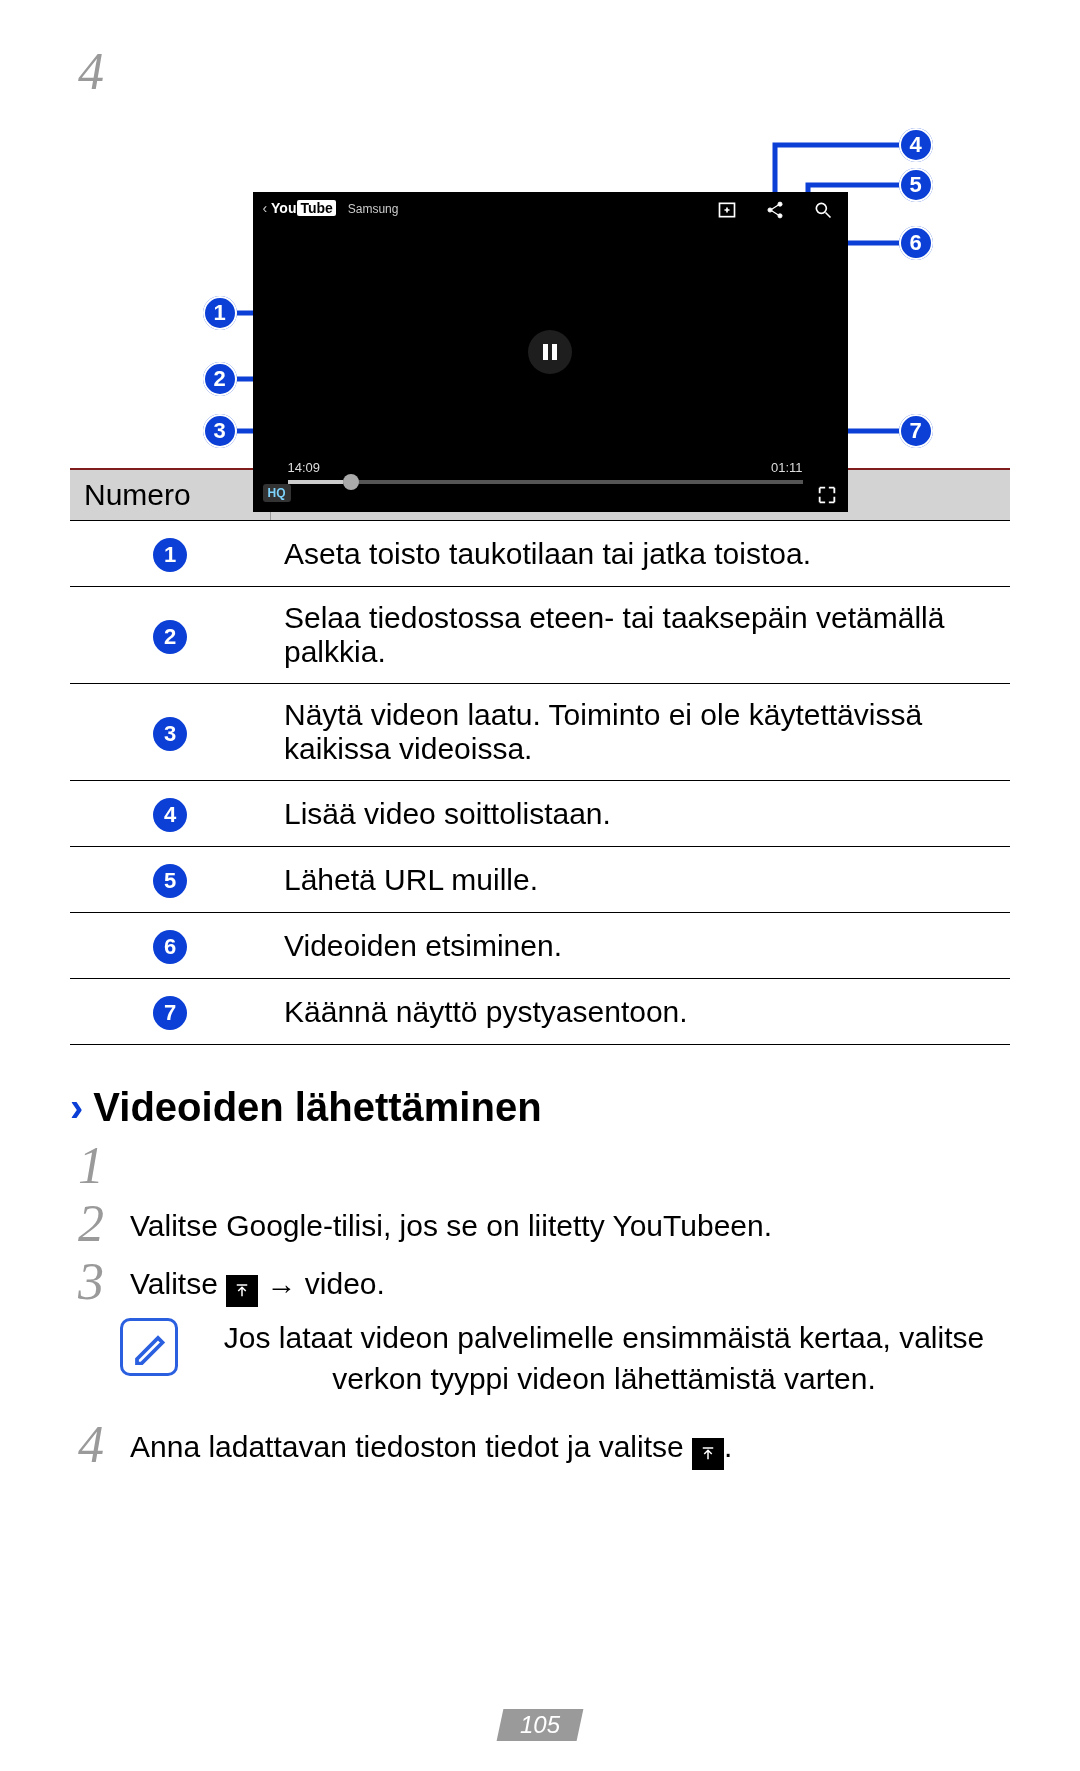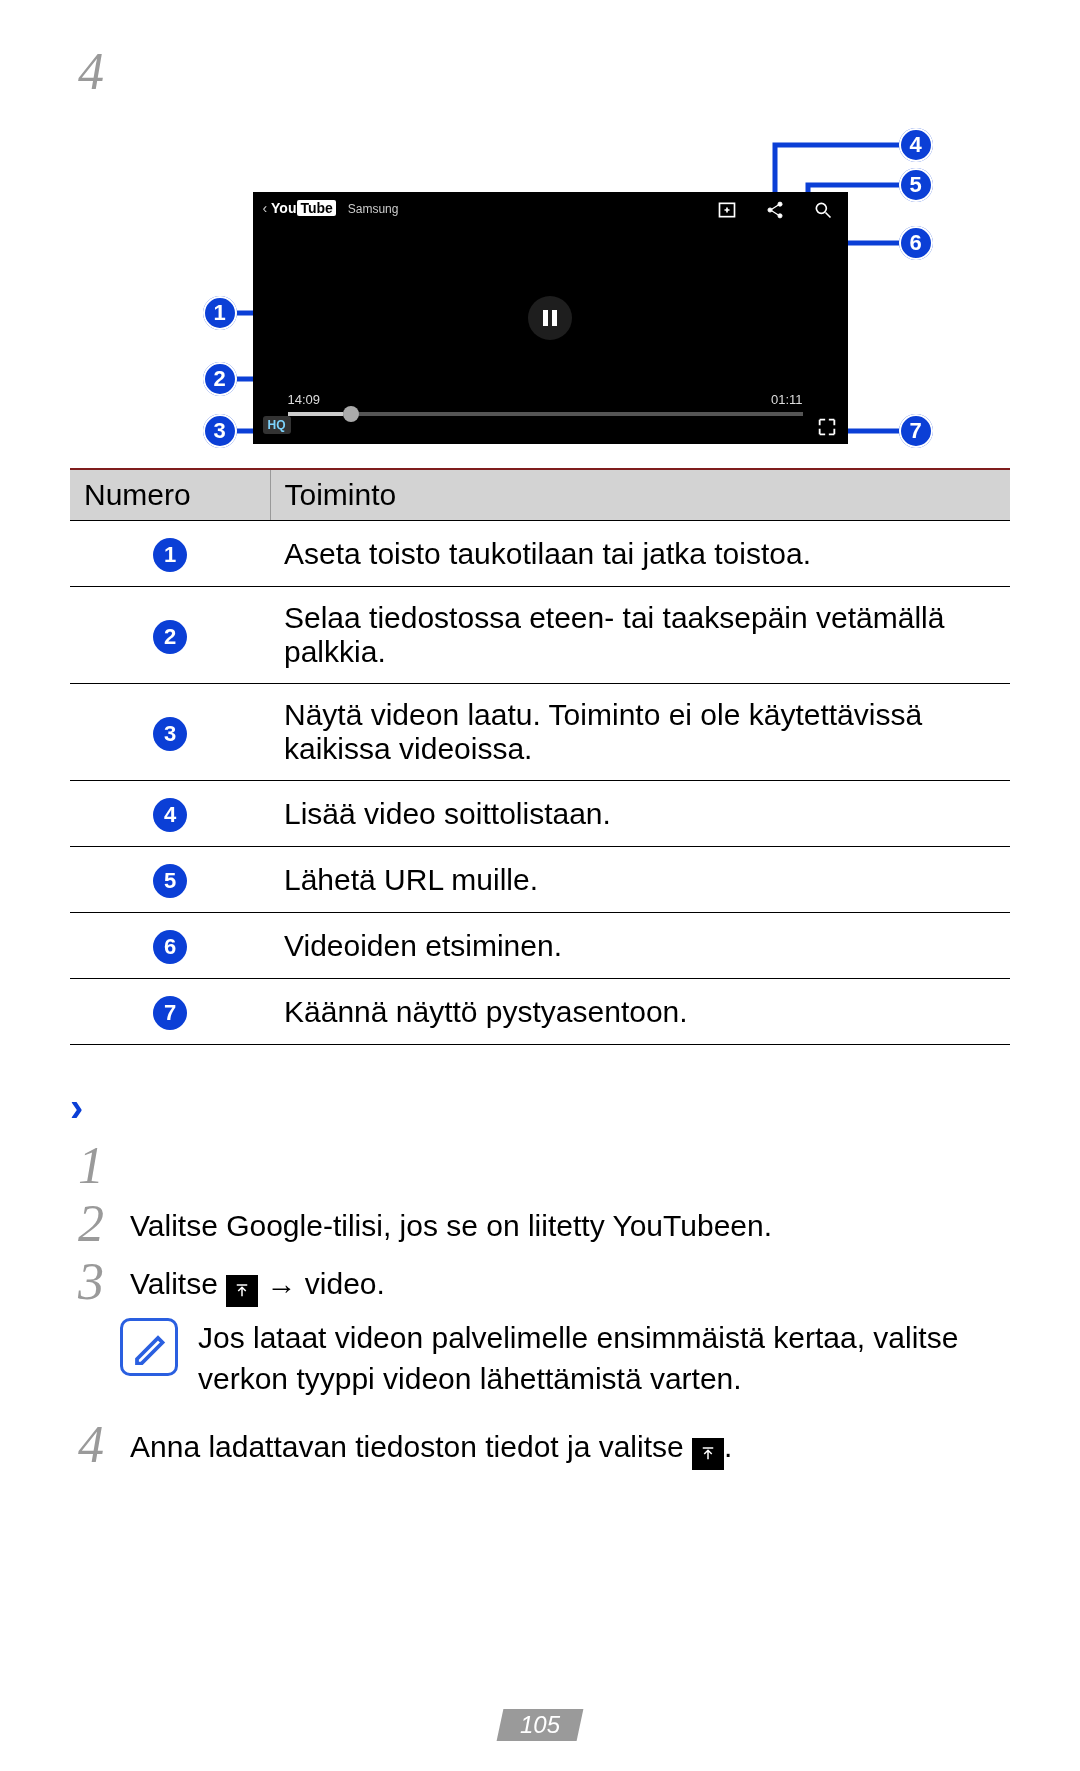--- a/index.html
+++ b/index.html
@@ -39,21 +39,21 @@
     position: relative;
     margin: 30px auto 20px auto;
     width: 785px;
     height: 320px;
   }
   .phone-shot {
     position:absolute;
     left:105px;
     top:64px;
     width:595px;
-    height:252px;
+    height:320px;
     background:#000;
   }
   .shot-top { position:absolute; top:6px; left:10px; right:10px; height:26px; }
   .yt-logo {
     display:inline-block; font-size:14px; color:#fff; vertical-align:middle;
   }
   .yt-logo .you { color:#fff; font-weight:bold; }
   .yt-logo .tube { background:#fff; color:#000; padding:0 3px; border-radius:2px; font-weight:bold; margin-left:1px;}
   .yt-logo .brand { color:#ccc; font-size:12px; margin-left:8px; }
   .top-icons {
@@ -158,20 +158,21 @@
     margin:40px 0 10px 0;
   }
   .section-h .chev { color:#0b3fd6; font-size:40px; font-weight:bold; }
   .section-h .txt { font-size:40px; font-weight:bold; }
 
   .bold-inline { font-weight:bold; }
 
   .note-row {
     display:flex; align-items:flex-start; gap:20px;
     margin:10px 0 20px 50px;
+    text-align:center;
   }
   .note-icon {
     width:58px; height:58px; flex-shrink:0;
     border:3px solid #2a5fe0; border-radius:10px;
     display:flex; align-items:center; justify-content:center;
   }
   .note-row .step-text { padding-top:0; }
 
   .inline-icon {
     display:inline-flex;
@@ -324,20 +325,21 @@
         </tr>
         <tr>
           <td><span class="num-badge">7</span></td>
           <td>Käännä näyttö pystyasentoon.</td>
         </tr>
       </tbody>
   </table>
 
   <div class="section-h">
     <span class="chev">›</span>
+    <span class="txt">Videoiden lähettäminen</span>
   </div>
 
   <div class="step-row">
     <div class="step-num">1</div>
   </div>
 
   <div class="step-row">
     <div class="step-num">2</div>
     <div class="step-text">Valitse Google-tilisi, jos se on liitetty YouTubeen.</div>
   </div>

